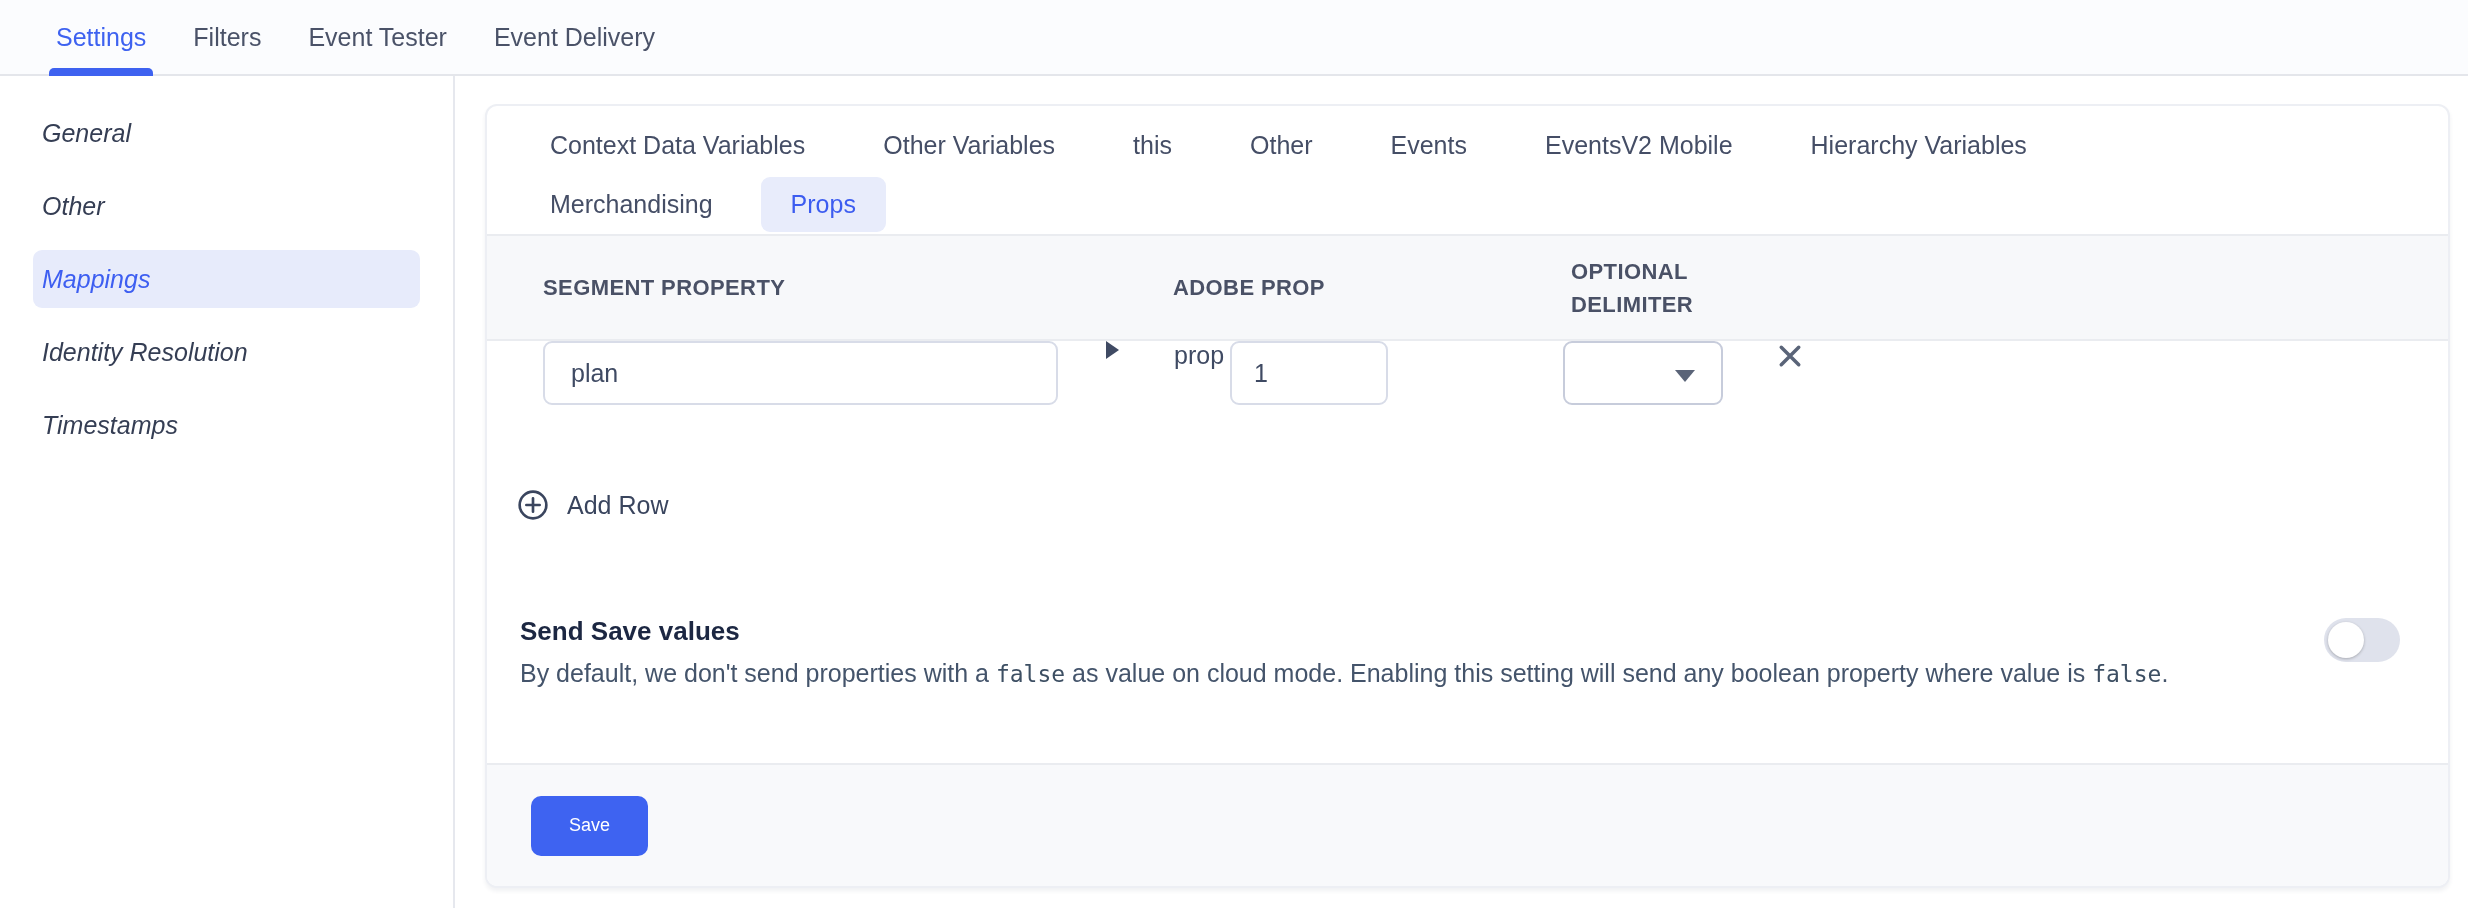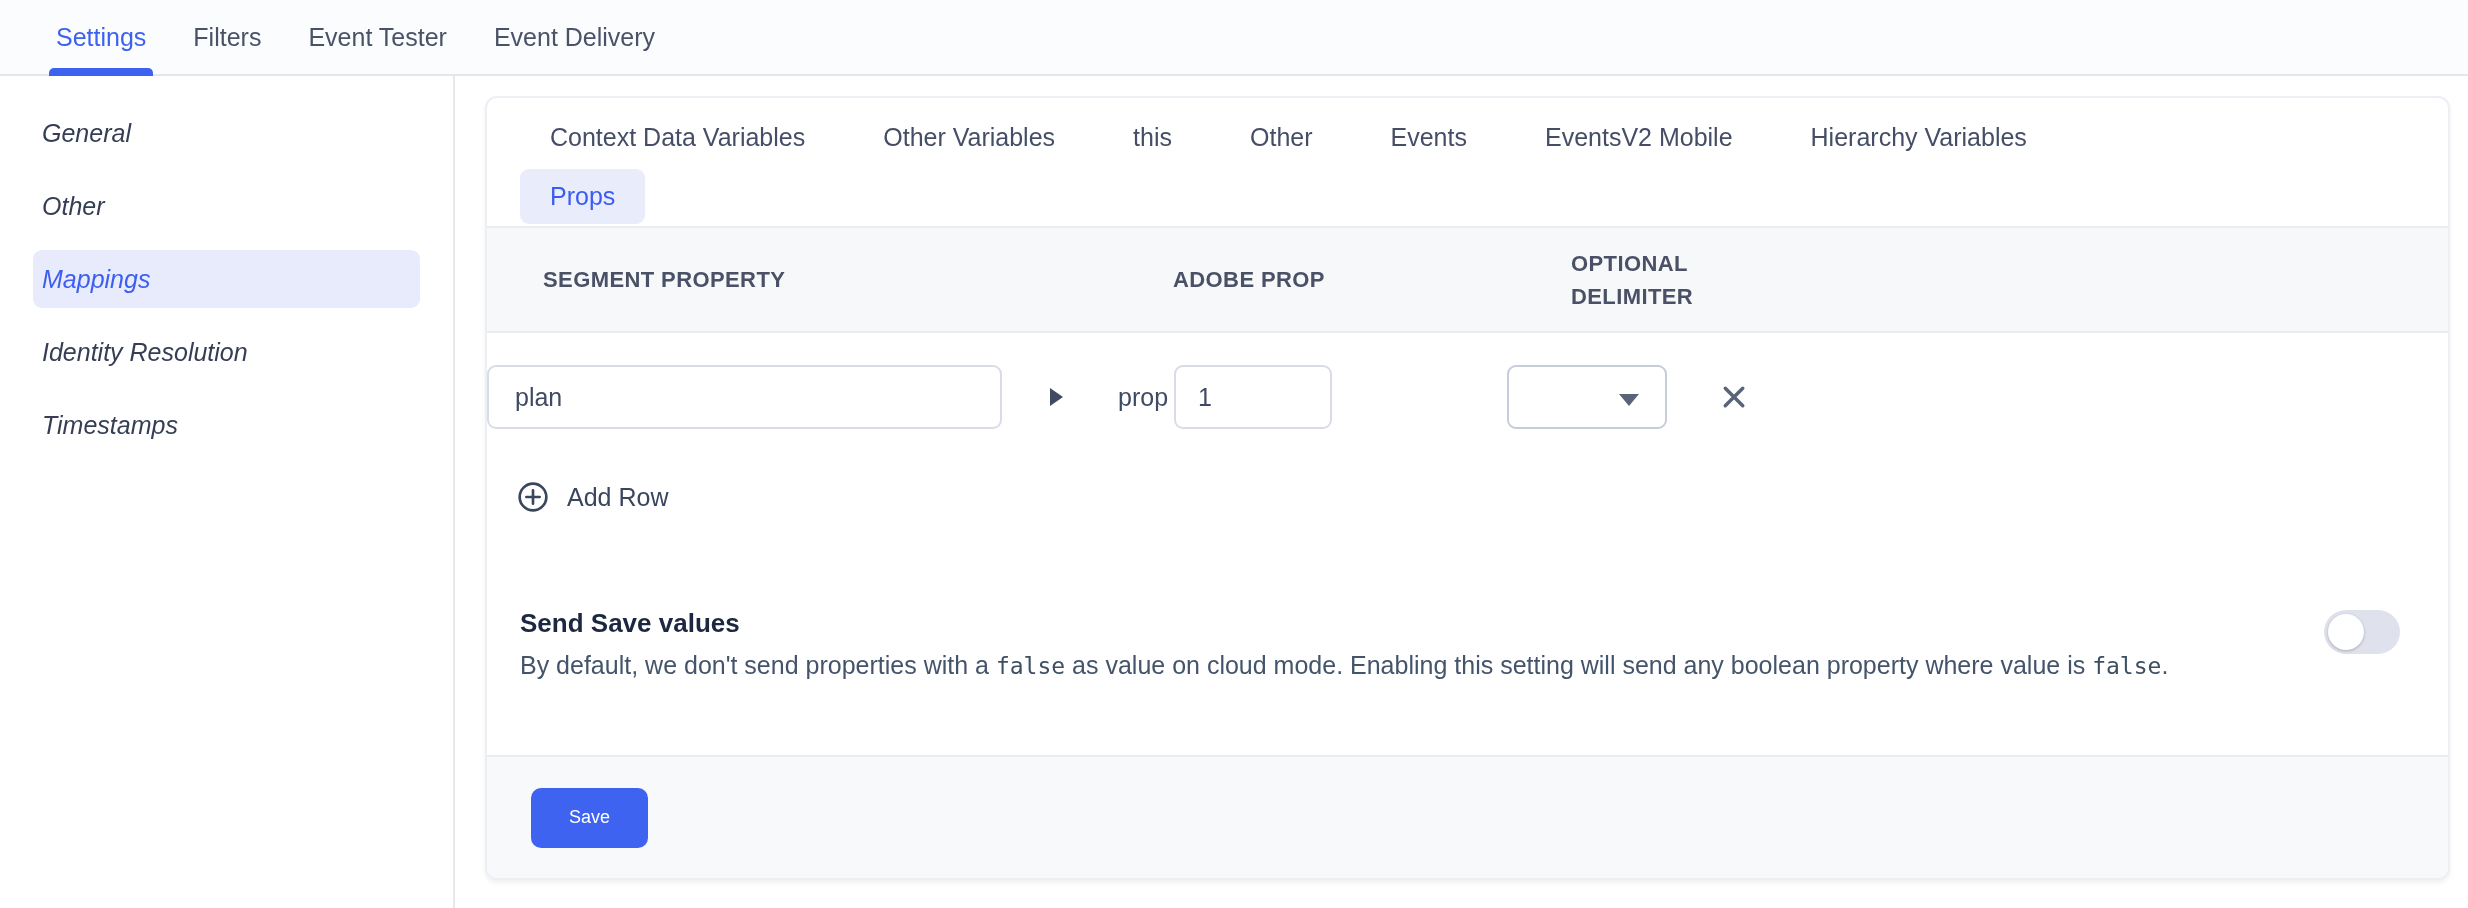--- a/index.html
+++ b/index.html
@@ -19,21 +19,21 @@
   
   .content { position:relative; display:flex; width:100%; height:832px; }
   .sidebar { width:455px; flex:0 0 455px; border-right:2px solid #e6e8ee; padding-top:28px; }
   .sb-item { width:387px; margin:0 0 15px 33px; height:58px; display:flex; align-items:center;
              padding-left:9px; border-radius:9px; font-size:25px; color:#353e54; cursor:pointer;font-style:italic; }
   .sb-item.active { background:#e7ebfb; color:#3d5ef1; }
 
   .main { flex:1; position:relative; }
 
   
-  .card { position:absolute; left:30px; top:20px; width:1965px; height:784px;
+  .card { position:absolute; left:30px; top:28px; width:1965px; height:784px;
           background:#ffffff; border:2px solid #edeff4; border-radius:12px;
           box-shadow:0 3px 4px rgba(40,50,80,0.07); display:flex; flex-direction:column; }
 
   .tabs-wrap { position:relative; height:128px; flex:0 0 128px; }
   .tabs { display:flex; flex-wrap:wrap; align-content:flex-start; column-gap:18px; row-gap:4px;
           padding:12px 0 0 33px; width:1680px; }
   .tab { padding:13px 30px; font-size:25px; font-weight:500; color:#454e66;
          border-radius:9px; white-space:nowrap; cursor:pointer; }
   .tab.active { background:#e8ecfb; color:#3c5cf0; }
 
@@ -42,21 +42,21 @@
               border:2px solid #c9cfdd; border-radius:10px; font-size:25px; font-weight:500;
               color:#3f4961; cursor:pointer; }
 
   
   .thead { height:107px; flex:0 0 107px; background:#f7f8fa; border-top:2px solid #eaecf0;
            border-bottom:2px solid #eaecf0; display:grid; grid-template-columns:630px 398px 1fr;
            align-items:center; padding-left:56px; }
   .th { font-size:22px; font-weight:700; color:#4a5166; letter-spacing:0.4px; line-height:1.5; }
   .th-wrap { max-width:180px; }
 
-  .trow { flex:0 0 128px; display:flex; align-items:center; }
+  .trow { flex:0 0 128px; display:flex; padding-left:56px; }
   .tinput { height:64px; border:2px solid #d8dce8; border-radius:9px; font-size:25px;
             color:#3f4a63; padding:0 0 0 26px; background:#ffffff; outline:none;
             font-family:"Liberation Sans", sans-serif; }
   .inp-segment { width:515px; }
   .arrow-right { width:0; height:0; border-top:9px solid transparent; border-bottom:9px solid transparent;
                  border-left:13px solid #3f4a63; margin-left:48px; }
   .prop-label { margin-left:55px; font-size:25px; color:#3f4a63; }
   .inp-prop { width:158px; margin-left:6px; padding-left:22px; }
   .delim-select { width:160px; height:64px; margin-left:175px; border:2px solid #c7ccdb;
                   border-radius:9px; background:#ffffff; position:relative; cursor:pointer; }
@@ -114,20 +114,21 @@
 
       <div class="tabs-wrap">
         <div class="tabs">
           <div class="tab">Context Data Variables</div>
           <div class="tab">Other Variables</div>
           <div class="tab">this</div>
           <div class="tab">Other</div>
           <div class="tab">Events</div>
           <div class="tab">EventsV2 Mobile</div>
           <div class="tab">Hierarchy Variables</div>
+          <div class="tab">Merchandising</div>
           <div class="tab active">Props</div>
         </div>
       </div>
 
       <div class="thead">
         <div class="th">SEGMENT PROPERTY</div>
         <div class="th">ADOBE PROP</div>
         <div class="th th-wrap">OPTIONAL DELIMITER</div>
       </div>
 

